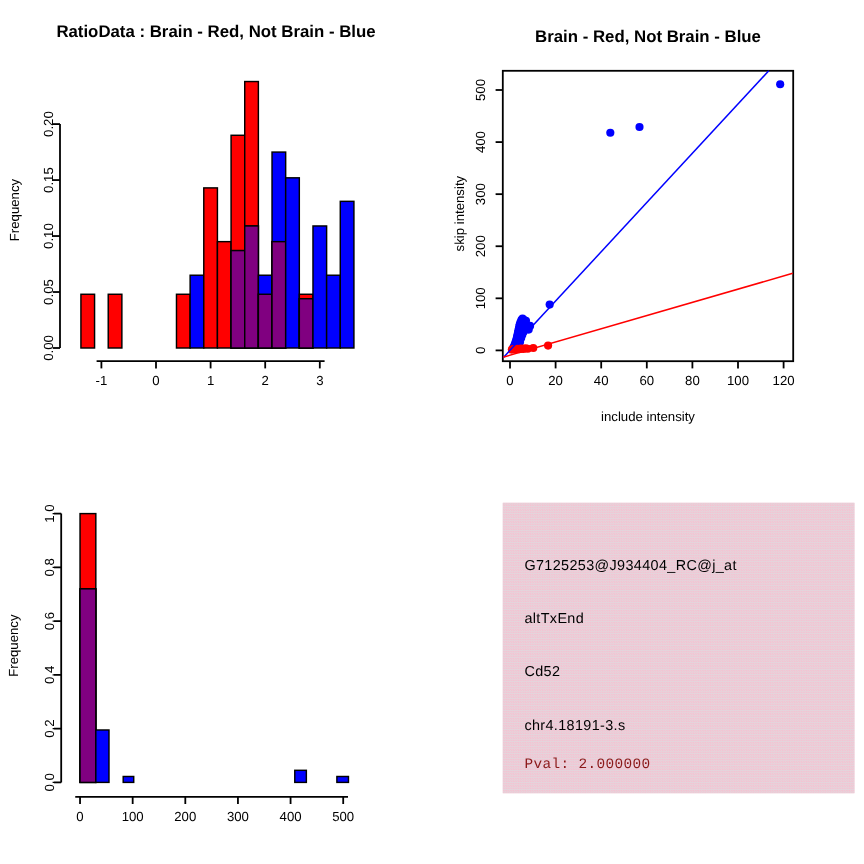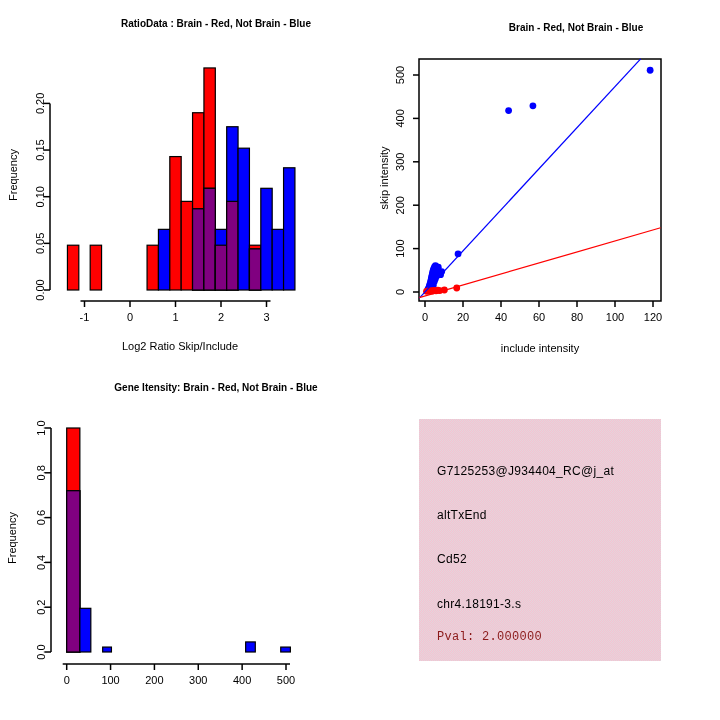--- a/index.html
+++ b/index.html
@@ -1,41 +1,40 @@
 <!DOCTYPE html>
 <html><head>
 <meta charset="utf-8">
 <style>
   html,body{margin:0;padding:0;background:#ffffff;overflow:hidden;}
   #canvas{position:relative;width:720px;height:720px;background:#ffffff;
           font-family:"Liberation Sans",sans-serif;}
   .panel{position:absolute;width:360px;height:360px;}
   .plot-svg{position:absolute;left:0;top:0;width:360px;height:360px;overflow:visible;}
   .chart-title{position:absolute;left:0;width:360px;text-align:center;
-               font-size:10px;font-weight:bold;color:#000;white-space:nowrap;padding-left:36px;}
+               font-size:14px;font-weight:bold;color:#000;white-space:nowrap;}
   .xlab{position:absolute;left:0;width:360px;text-align:center;font-size:11px;color:#000;}
   .ylab{position:absolute;width:120px;text-align:center;font-size:11px;color:#000;
         transform:rotate(-90deg);}
   svg text{font-family:"Liberation Sans",sans-serif;}
-  #info-box{position:absolute;left:59px;top:59px;width:242px;height:242px;
+  #info-box{position:absolute;left:59px;top:59px;width:293px;height:242px;
             background-color:#eccdd6;
             background-image:conic-gradient(#f5c2d1 25%,#e3d5dc 25% 50%,#f5c2d1 50% 75%,#e3d5dc 75%);
             background-size:2px 2px;}
   .info-line{position:absolute;left:18px;font-size:12px;letter-spacing:0.3px;
              color:#000;white-space:nowrap;}
 </style>
 </head>
 <body>
 
 <div id="canvas">
 
   <div class="panel" style="left:0;top:0;">
     <div class="chart-title" style="top:18px;">RatioData : Brain - Red, Not Brain - Blue</div>
     <div class="ylab" style="left:-47px;top:169px;">Frequency</div>
-    <div class="xlab" style="top:340px;">Log2 Ratio Skip/Include</div>
     <svg class="plot-svg">
         <g>
           <line x1="80.5" y1="301" x2="270.5" y2="301" stroke="#000" stroke-width="1.5"></line>
           <line x1="84.5" y1="301" x2="84.5" y2="307" stroke="#000" stroke-width="1.5"></line>
           <text x="84.5" y="321" text-anchor="middle" font-size="11" fill="#000">-1</text>
           <line x1="130" y1="301" x2="130" y2="307" stroke="#000" stroke-width="1.5"></line>
           <text x="130" y="321" text-anchor="middle" font-size="11" fill="#000">0</text>
           <line x1="175.5" y1="301" x2="175.5" y2="307" stroke="#000" stroke-width="1.5"></line>
           <text x="175.5" y="321" text-anchor="middle" font-size="11" fill="#000">1</text>
           <line x1="221" y1="301" x2="221" y2="307" stroke="#000" stroke-width="1.5"></line>
@@ -167,21 +166,20 @@
           <circle cx="96.72999999999999" cy="288.0072" r="3.4" fill="#FF0000"></circle>
         </g>
         <g>
           <line x1="59.3" y1="298.076" x2="280.65" y2="58.94200000000001" stroke="#0000FF" stroke-width="1.25"></line>
           <line x1="59.3" y1="297.642" x2="300.6" y2="227.768" stroke="#FF0000" stroke-width="1.25"></line>
         </g>
       </svg>
   </div>
 
   <div class="panel" style="left:0;top:360px;">
-    <div class="chart-title" style="top:22px;">Gene Itensity: Brain - Red, Not Brain - Blue</div>
     <div class="ylab" style="left:-48px;top:172px;">Frequency</div>
     <svg class="plot-svg">
         <g>
           <line x1="62.7" y1="304" x2="290" y2="304" stroke="#000" stroke-width="1.5"></line>
           <line x1="66.7" y1="304" x2="66.7" y2="310" stroke="#000" stroke-width="1.5"></line>
           <text x="66.7" y="324" text-anchor="middle" font-size="11" fill="#000">0</text>
           <line x1="110.56" y1="304" x2="110.56" y2="310" stroke="#000" stroke-width="1.5"></line>
           <text x="110.56" y="324" text-anchor="middle" font-size="11" fill="#000">100</text>
           <line x1="154.42000000000002" y1="304" x2="154.42000000000002" y2="310" stroke="#000" stroke-width="1.5"></line>
           <text x="154.42000000000002" y="324" text-anchor="middle" font-size="11" fill="#000">200</text>

